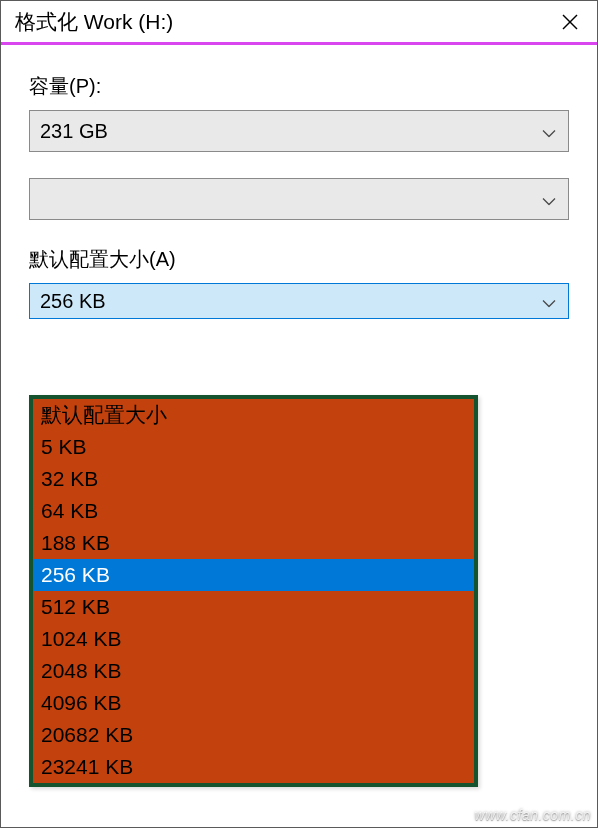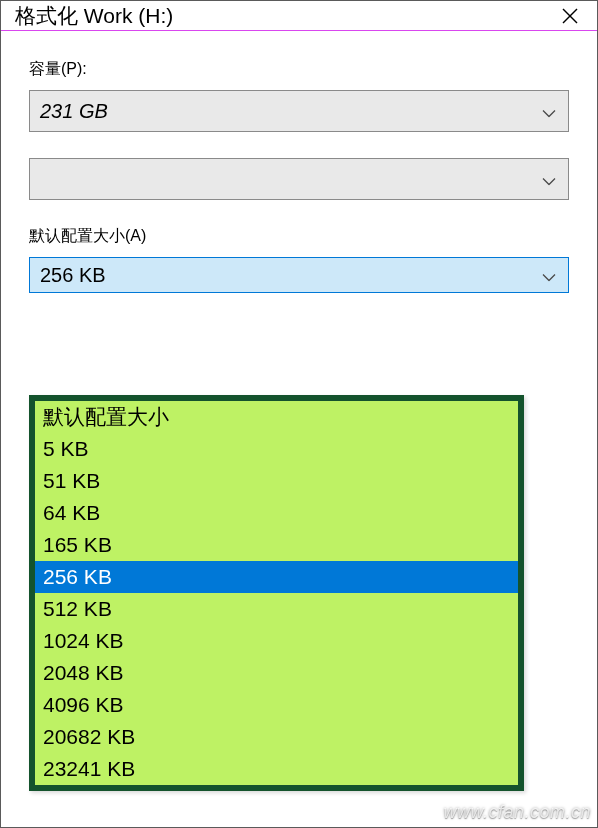--- a/index.html
+++ b/index.html
@@ -12,58 +12,57 @@
     overflow: hidden;
   }
   .window {
     position: absolute;
     left: 0; top: 0;
     width: 598px; height: 828px;
     background: #ffffff;
     border: 1px solid #5a5a5a;
   }
   .titlebar {
-    height: 30px;
+    height: 44px;
     display: flex;
     align-items: center;
     justify-content: space-between;
     padding: 0 12px 0 14px;
-    border-bottom: 1px solid #d946ef;
+    border-bottom: 3px solid #d946ef;
   }
   .title {
     font-size: 21px;
     color: #000;
   }
   .close-btn {
     width: 30px; height: 30px;
     display: flex; align-items: center; justify-content: center;
     cursor: pointer;
   }
   .content {
     padding: 28px 28px 0 28px;
   }
   .field-label {
-    font-size: 16px;
+    font-size: 20px;
     color: #000;
     margin-bottom: 10px;
   }
   .combo {
     position: relative;
     width: 100%;
     height: 42px;
     background: #e9e9e9;
     border: 1px solid #8a8a8a;
     display: flex;
     align-items: center;
     padding: 12px 10px;
     font-size: 20px;
     color: #000;
     cursor: default;
     margin-bottom: 26px;
-    font-style: italic;
   }
   .combo .chev {
     position: absolute;
     right: 12px; top: 50%;
     transform: translateY(-50%);
   }
   .combo-open {
     position: relative;
     width: 100%;
     height: 36px;
@@ -78,43 +77,43 @@
   }
   .combo-open .chev {
     position: absolute;
     right: 12px; top: 50%;
     transform: translateY(-50%);
   }
   .dropdown {
     position: absolute;
     left: 28px;
     top: 394px;
-    width: 495px;
-    background: #bef264;
-    border: 6px solid #14532d;
+    width: 449px;
+    background: #c2410c;
+    border: 4px solid #14532d;
     box-shadow: 2px 2px 4px rgba(0,0,0,0.15);
     z-index: 10;
   }
   .dropdown-item {
     height: 32px;
     line-height: 32px;
     padding: 0 8px;
     font-size: 21px;
     color: #000;
     white-space: nowrap;
     cursor: default;
   }
   .dropdown-item.selected {
     background: #0078d7;
     color: #ffffff;
   }
   .watermark {
     position: absolute;
     right: 6px; bottom: 4px;
-    font-size: 18px;
+    font-size: 14px;
     font-style: italic;
     color: rgba(255,255,255,0.75);
     text-shadow: 0 0 3px rgba(0,0,0,0.4), 0 1px 1px rgba(0,0,0,0.3);
     letter-spacing: 0.5px;
     pointer-events: none;
   }
 </style>
 </head>
 <body>
 
@@ -158,23 +157,23 @@
             <polyline points="1,1 7,7 13,1" fill="none" stroke="#4a4a4a" stroke-width="1.3"></polyline>
           </svg>
       </span>
     </div>
 
   </div>
 
   <div class="dropdown" id="allocation-dropdown">
       <div class="dropdown-item">默认配置大小</div>
       <div class="dropdown-item">5 KB</div>
-      <div class="dropdown-item">51 KB</div>
+      <div class="dropdown-item">32 KB</div>
       <div class="dropdown-item">64 KB</div>
-      <div class="dropdown-item">165 KB</div>
+      <div class="dropdown-item">188 KB</div>
       <div class="dropdown-item selected">256 KB</div>
       <div class="dropdown-item">512 KB</div>
       <div class="dropdown-item">1024 KB</div>
       <div class="dropdown-item">2048 KB</div>
       <div class="dropdown-item">4096 KB</div>
       <div class="dropdown-item">20682 KB</div>
       <div class="dropdown-item">23241 KB</div>
     </div>
 
   <div class="watermark">www.cfan.com.cn</div>

